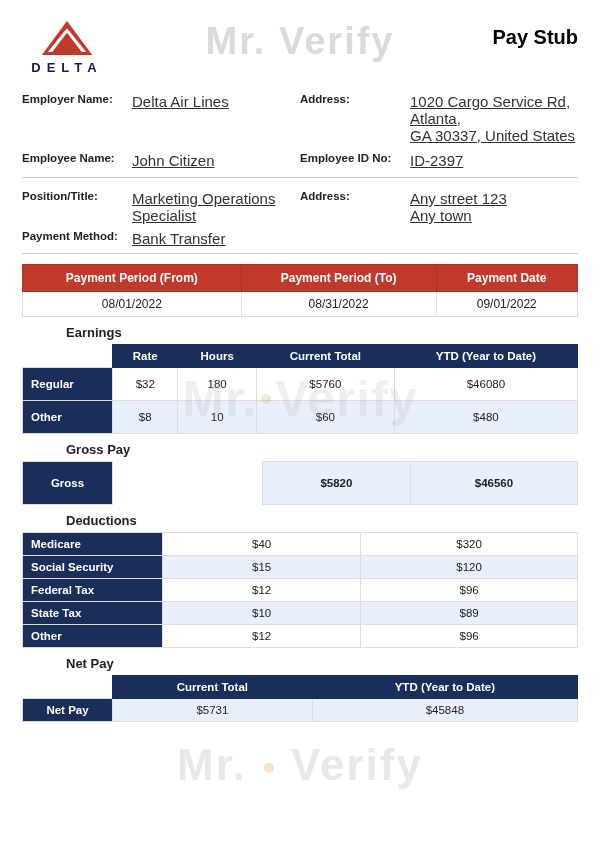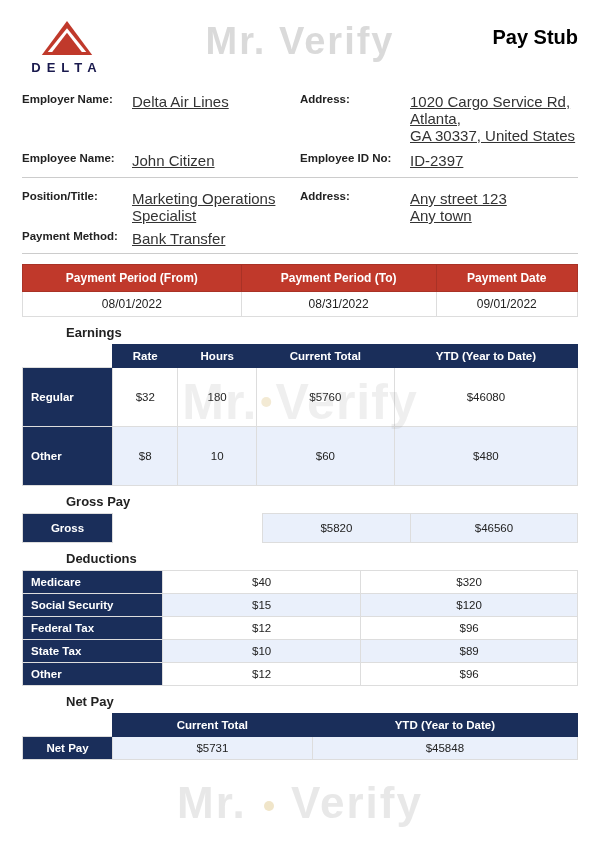--- a/index.html
+++ b/index.html
@@ -137,21 +137,21 @@
     }
     .earnings-table th {
       background: #1a2e5a;
       color: #fff;
       font-size: 11.5px;
       padding: 5px 8px;
       text-align: center;
       border: 1px solid #1a2e5a;
     }
     .earnings-table td {
-      padding: 23px 8px;
+      padding: 10px 8px;
       font-size: 11.5px;
       text-align: center;
       border: 1px solid #ddd;
     }
     .earnings-table .row-label {
       background: #1a2e5a;
       color: #fff;
       font-weight: 600;
       text-align: left;
       width: 90px;
@@ -171,25 +171,26 @@
     }
     .gross-table .row-label {
       background: #1a2e5a;
       color: #fff;
       font-weight: 600;
       padding: 5px 8px;
       font-size: 11.5px;
       width: 90px;
     }
     .gross-table td {
-      padding: 8px 8px;
+      padding: 15px 8px;
       font-size: 11.5px;
       text-align: center;
       border: 1px solid #ddd;
       background: #eaf0fb;
+      font-weight: bold;
     }
     .gross-table td.empty-cell {
       background: #fff;
       border: none;
     }
 
     
     .deductions-table {
       width: 100%;
       border-collapse: collapse;

